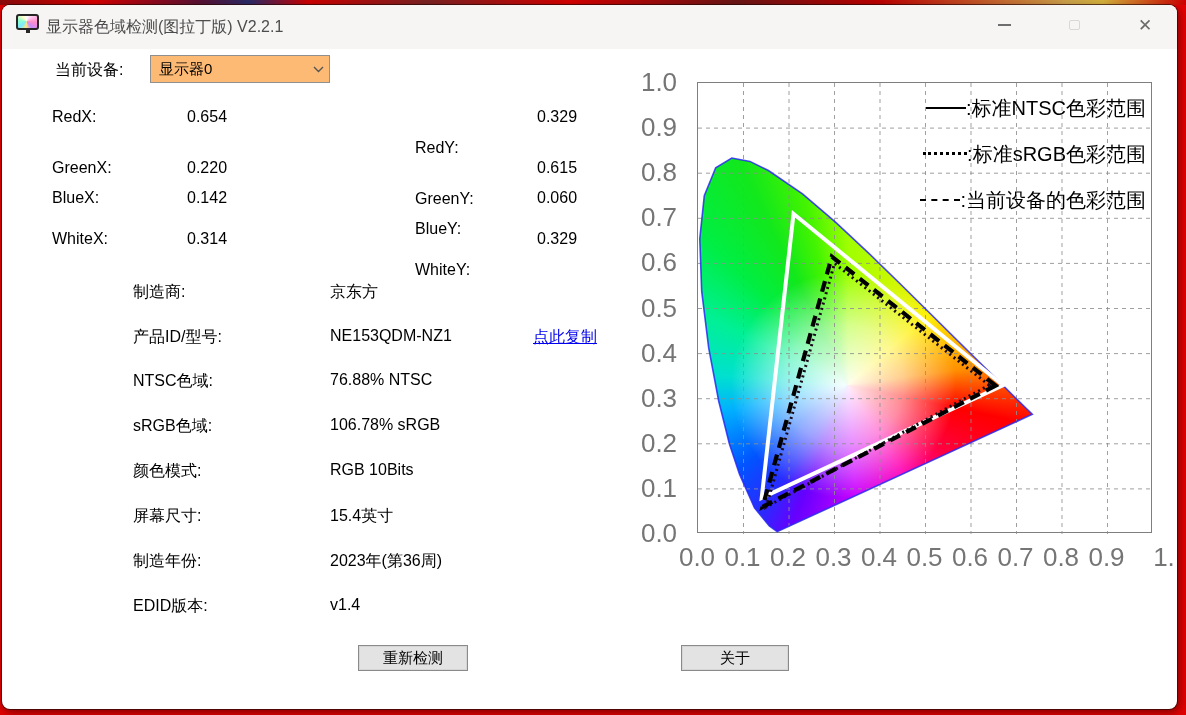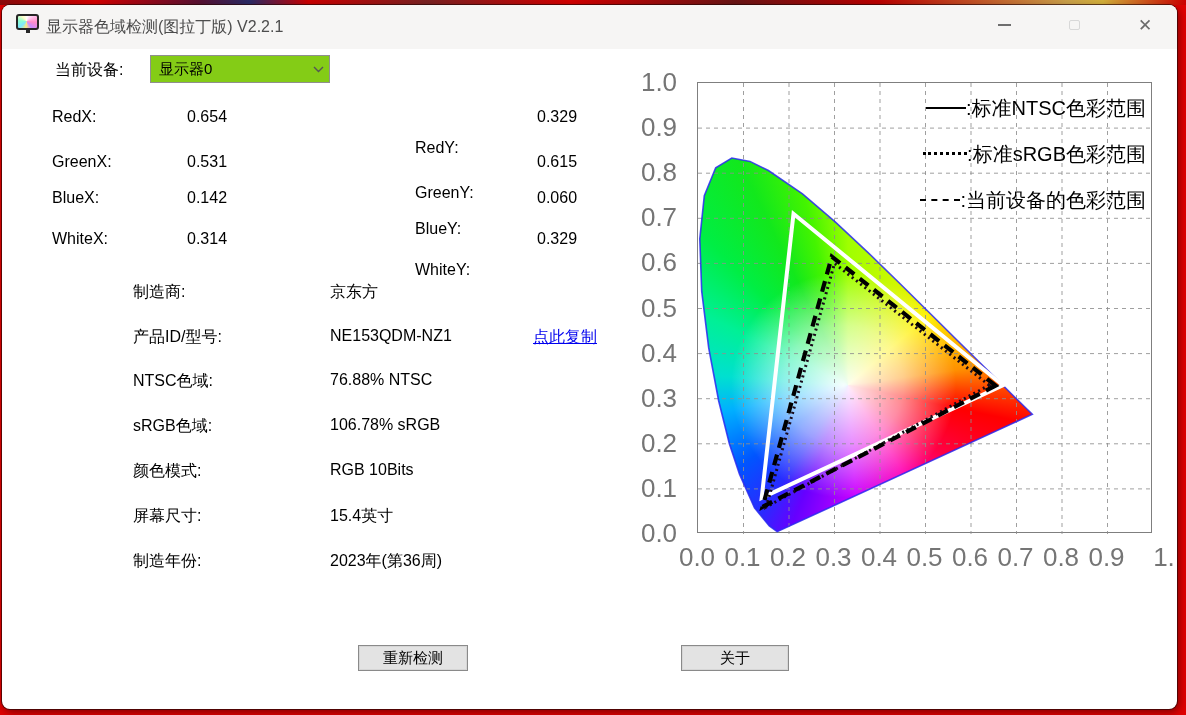--- a/index.html
+++ b/index.html
@@ -22,21 +22,21 @@
   .win-title { position:absolute; left:44px; top:12px; font-size:16px; color:#4d4d4d; white-space:nowrap; }
   .cap-btn { position:absolute; top:4px; width:46px; height:32px; display:flex; align-items:center; justify-content:center; background:transparent; border:none; cursor:pointer; }
   .cap-min { left:979px; } .cap-max { left:1049px; } .cap-close { left:1120px; }
   .min-glyph { width:13px; border-top:2px solid #6e6e6e; }
   .max-glyph { width:11px; height:10px; border:1.8px solid #d8d8d8; border-radius:2px; }
   .close-glyph { font-size:17px; color:#6b6b6b; line-height:1; }
 
   
   .dev-label { position:absolute; left:53px; top:55px; font-size:16px; color:#000; }
   .dev-select { position:absolute; left:148px; top:50px; width:180px; height:28px;
-    background:#84cc16; border:1px solid #8f8f8f; display:flex; align-items:center; cursor:pointer; }
+    background:#fdba74; border:1px solid #8f8f8f; display:flex; align-items:center; cursor:pointer; }
   .dev-value { font-size:15px; color:#000; padding-left:8px; flex:1; }
   .dev-chevron { width:22px; color:#555; display:flex; justify-content:center; }
   .prow span, .irow span, .irow a { position:absolute; font-size:16px; color:#000; white-space:nowrap; }
   .prow, .irow { position:absolute; left:0; width:660px; height:22px; }
   .pl1 { left:50px; } .pv1 { left:185px;text-align:center; } .pl2 { left:413px;margin-top:31px; } .pv2 { left:535px; }
   .ilabel { left:131px; } .ivalue { left:328px; }
   .ilink { left:531px; color:#0000ee !important; text-decoration:underline; cursor:pointer; }
 
   .push-btn { position:absolute; height:26px; background:#e3e3e3; border:1px solid #8a8a8a;
     box-shadow:0 0 0 1px #d6d6d6 inset; font-size:15px; color:#000;
@@ -115,23 +115,23 @@
         </svg>
     </span>
   </div>
 
   <div class="prow" style="top:103px">
     <span class="pl1">RedX:</span>
     <span class="pv1">0.654</span>
     <span class="pl2">RedY:</span>
     <span class="pv2">0.329</span>
   </div>
-  <div class="prow" style="top:148px">
+  <div class="prow" style="top:154px">
     <span class="pl1">GreenX:</span>
-    <span class="pv1">0.531</span>
+    <span class="pv1">0.220</span>
     <span class="pl2">GreenY:</span>
     <span class="pv2">0.615</span>
   </div>
   <div class="prow" style="top:184px">
     <span class="pl1">BlueX:</span>
     <span class="pv1">0.142</span>
     <span class="pl2">BlueY:</span>
     <span class="pv2">0.060</span>
   </div>
   <div class="prow" style="top:225px">
@@ -162,20 +162,24 @@
     <span class="ilabel">颜色模式:</span>
     <span class="ivalue">RGB 10Bits</span>
   </div>
   <div class="irow" style="top:501px">
     <span class="ilabel">屏幕尺寸:</span>
     <span class="ivalue">15.4英寸</span>
   </div>
   <div class="irow" style="top:546px">
     <span class="ilabel">制造年份:</span>
     <span class="ivalue">2023年(第36周)</span>
+  </div>
+  <div class="irow" style="top:591px">
+    <span class="ilabel">EDID版本:</span>
+    <span class="ivalue">v1.4</span>
   </div>
 
   <button class="push-btn btn-redetect">重新检测</button>
   <button class="push-btn btn-about">关于</button>
 
   <div class="plot">
     <div class="horseshoe"></div>
     <svg width="455" height="451" viewBox="0 0 455 451">
       <g class="gridlines">
           <line x1="45.5" y1="0" x2="45.5" y2="451"></line>

